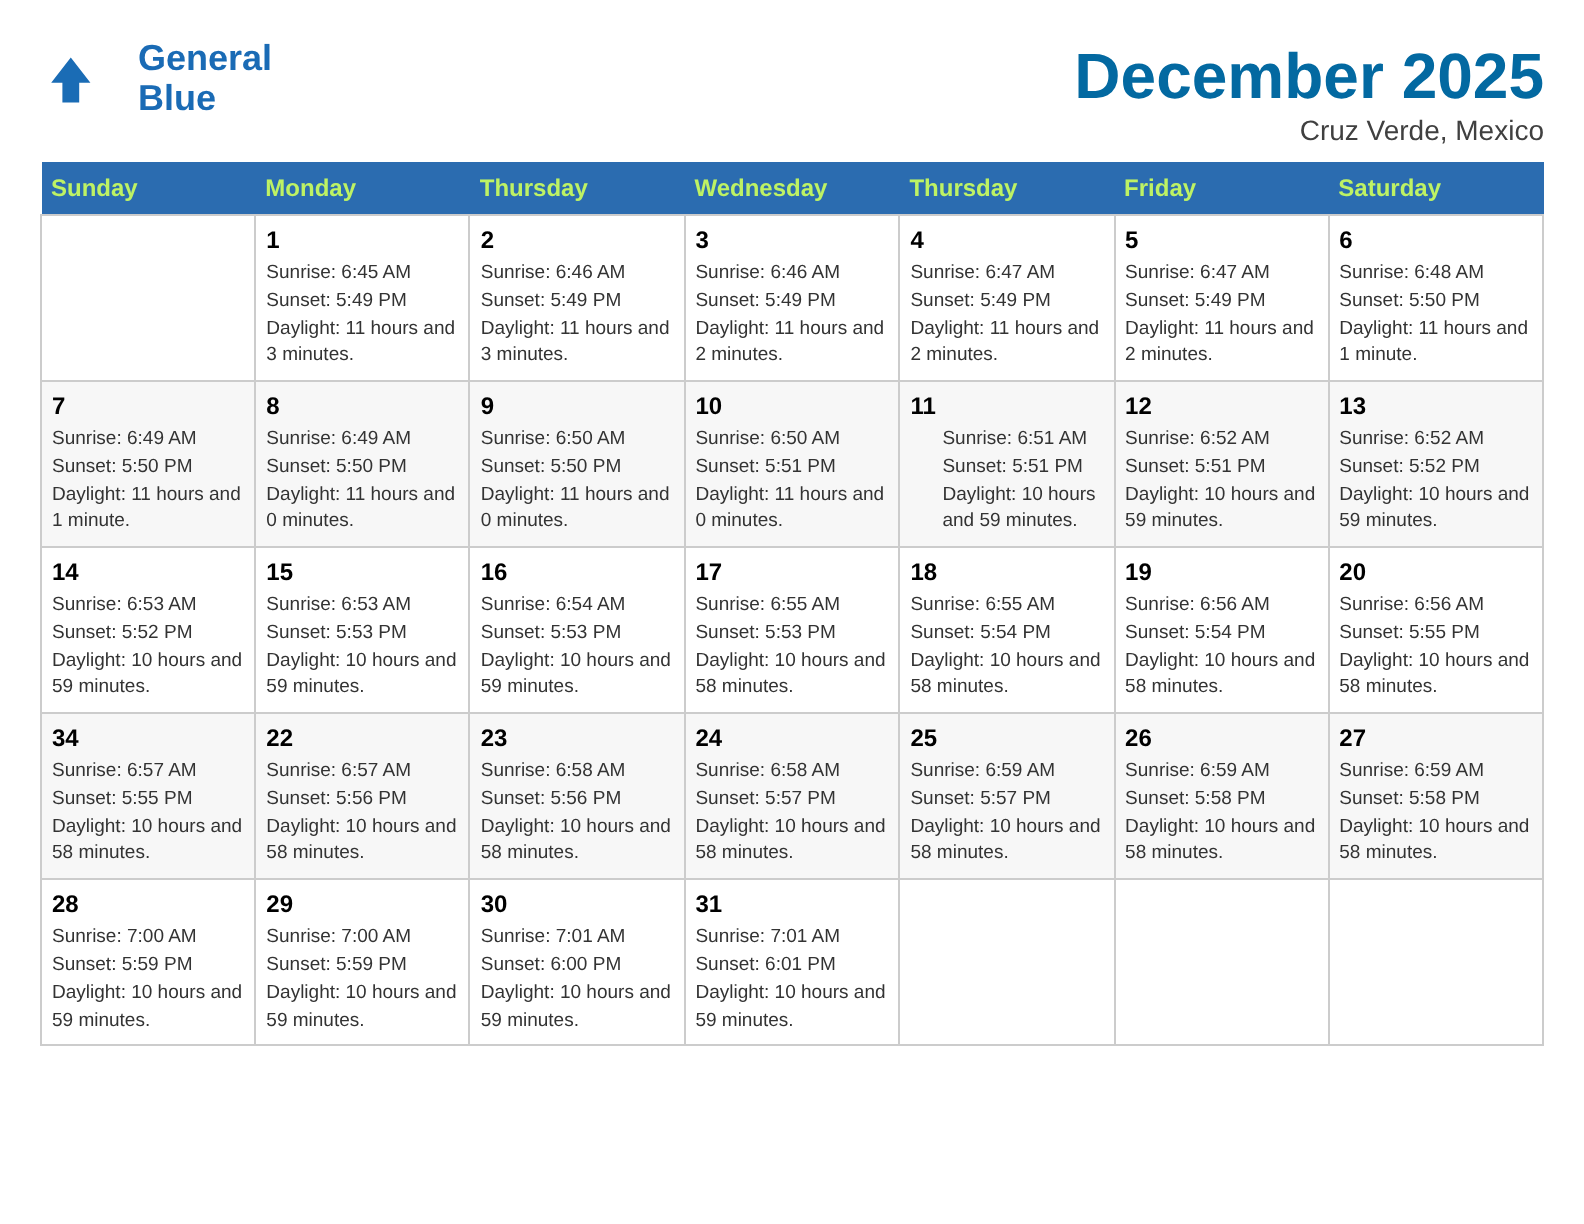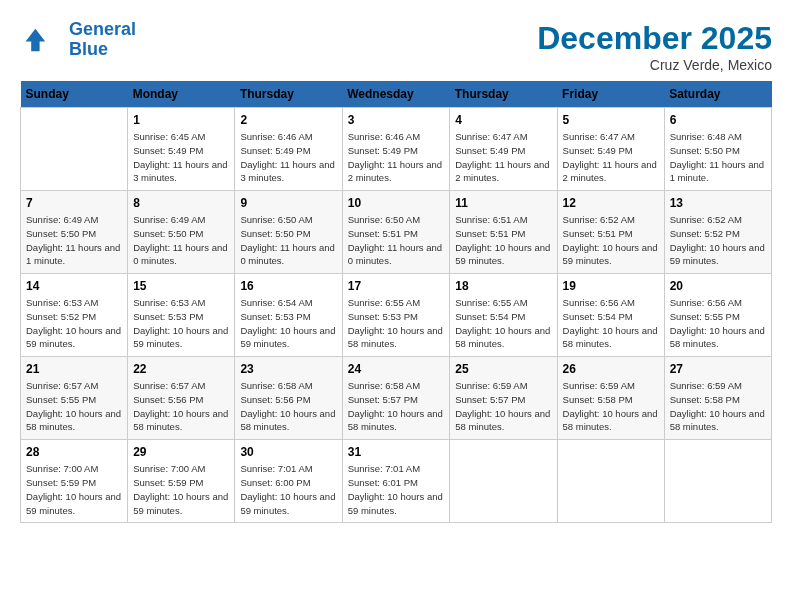--- a/index.html
+++ b/index.html
@@ -47,21 +47,21 @@
       font-size: 14px;
       color: #404040;
     }
     table {
       width: 100%;
       border-collapse: collapse;
       font-size: 10.5px;
     }
     thead tr th {
       background: #2b6cb0;
-      color: #000000;
+      color: #bef264;
       text-align: left;
       padding: 6px 5px;
       font-size: 12px;
       font-weight: bold;
     }
     tbody tr td {
       vertical-align: top;
       padding: 5px 5px;
       border: 1px solid #ccc;
       min-height: 80px;
@@ -176,21 +176,21 @@
 Daylight: 11 hours and 0 minutes.</div>
         </td>
         <td>
           <span class="day-num">10</span>
           <div class="day-info" style="white-space: pre-line;">Sunrise: 6:50 AM
 Sunset: 5:51 PM
 Daylight: 11 hours and 0 minutes.</div>
         </td>
         <td>
           <span class="day-num">11</span>
-          <div class="day-info" style="white-space: pre-line;">Sunrise: 6:51 AM
+          <div class="day-info" style="white-space: pre-line; margin-left: 16px;">Sunrise: 6:51 AM
 Sunset: 5:51 PM
 Daylight: 10 hours and 59 minutes.</div>
         </td>
         <td>
           <span class="day-num">12</span>
           <div class="day-info" style="white-space: pre-line;">Sunrise: 6:52 AM
 Sunset: 5:51 PM
 Daylight: 10 hours and 59 minutes.</div>
         </td>
         <td>
@@ -239,21 +239,21 @@
         </td>
         <td>
           <span class="day-num">20</span>
           <div class="day-info" style="white-space: pre-line;">Sunrise: 6:56 AM
 Sunset: 5:55 PM
 Daylight: 10 hours and 58 minutes.</div>
         </td>
       </tr>
       <tr>
         <td>
-          <span class="day-num">21</span>
+          <span class="day-num">34</span>
           <div class="day-info" style="white-space: pre-line;">Sunrise: 6:57 AM
 Sunset: 5:55 PM
 Daylight: 10 hours and 58 minutes.</div>
         </td>
         <td>
           <span class="day-num">22</span>
           <div class="day-info" style="white-space: pre-line;">Sunrise: 6:57 AM
 Sunset: 5:56 PM
 Daylight: 10 hours and 58 minutes.</div>
         </td>

